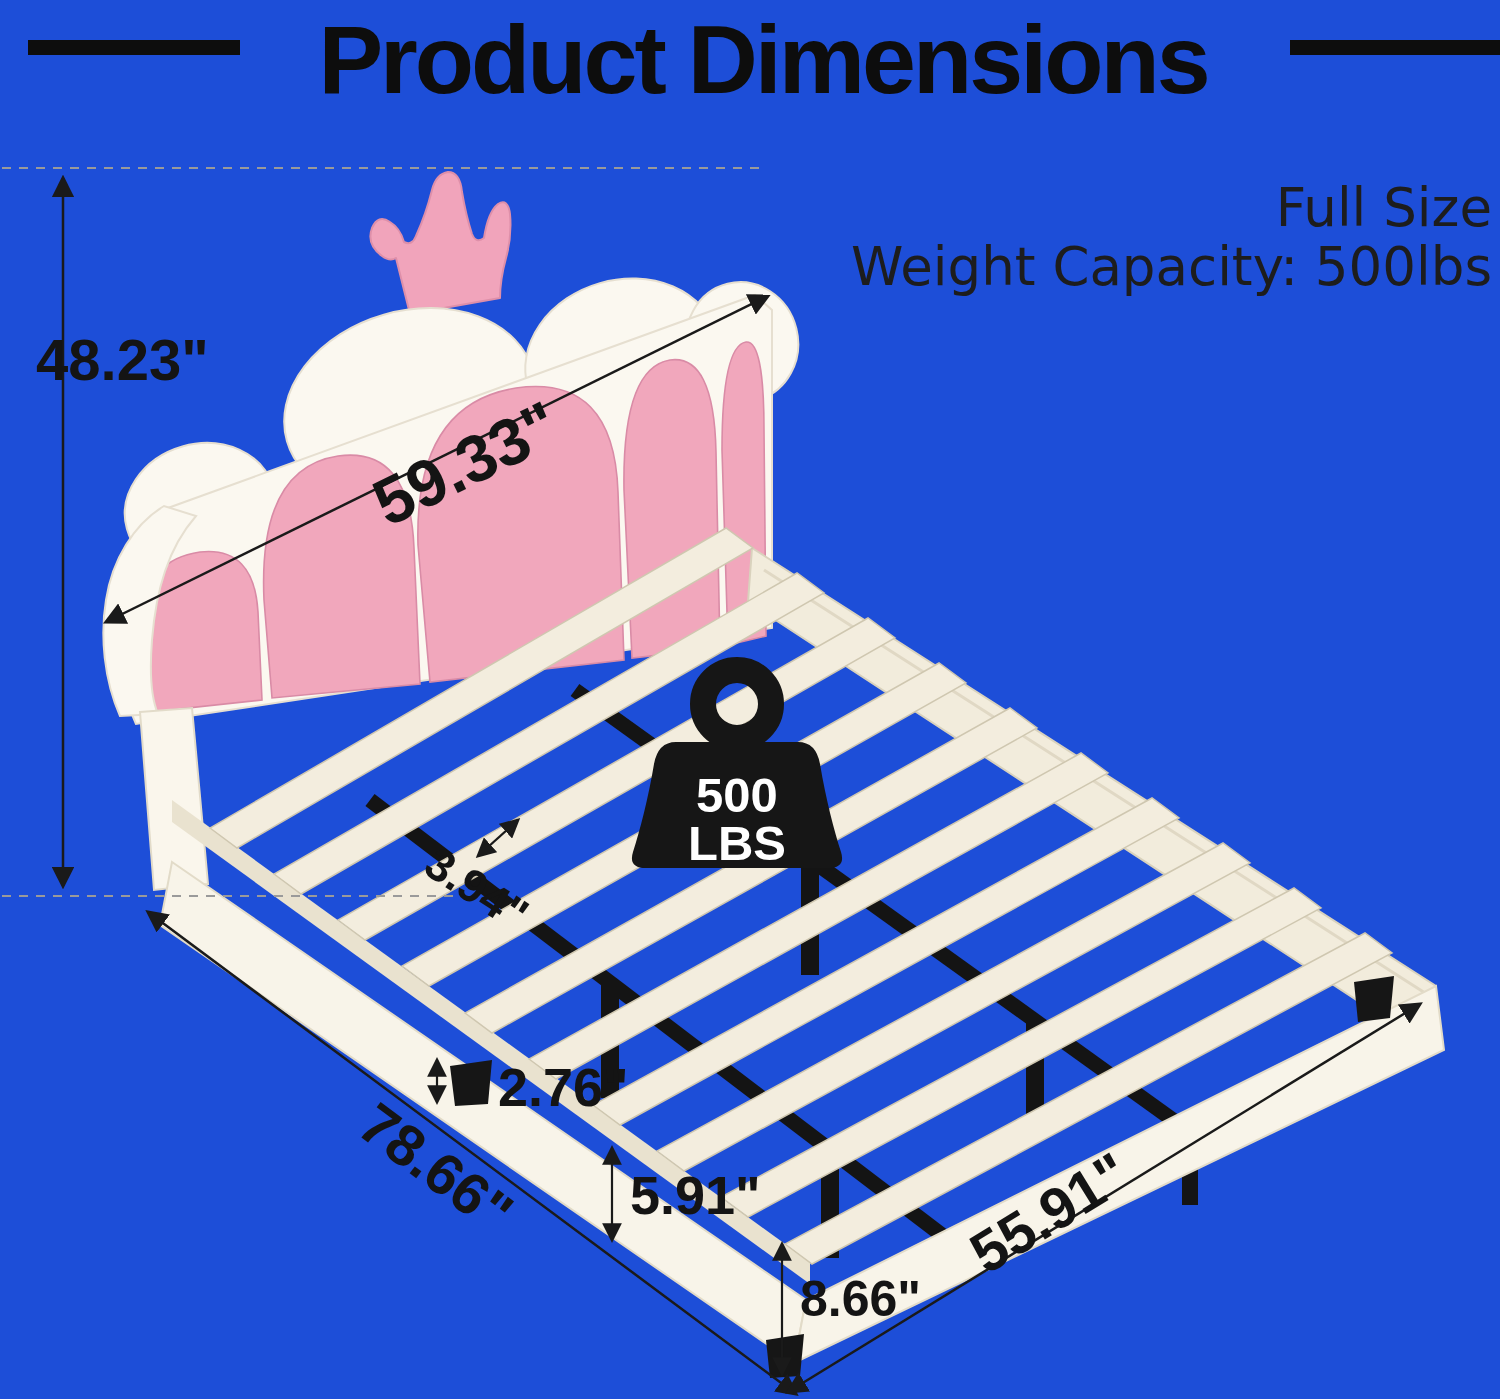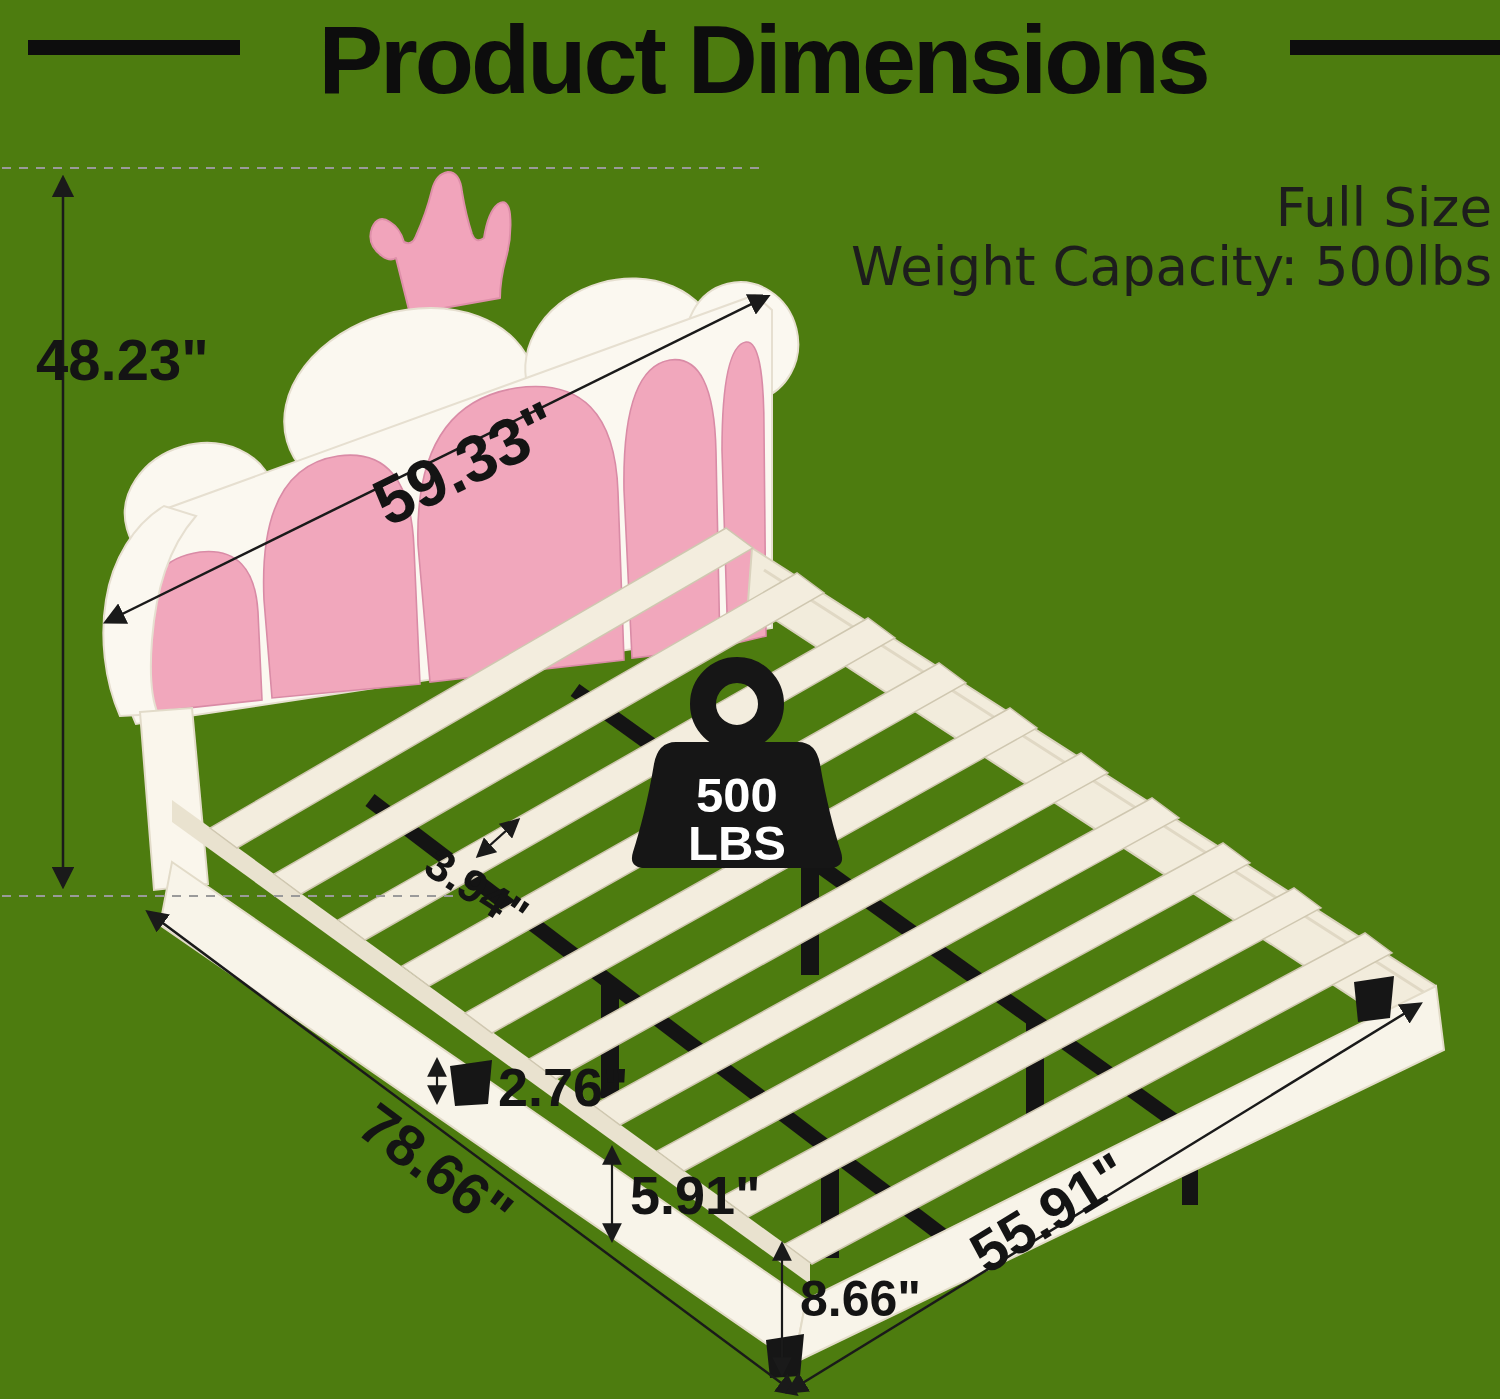--- a/index.html
+++ b/index.html
@@ -1,17 +1,17 @@
 <!DOCTYPE html>
 <html><head>
 <meta charset="utf-8">
 <style>
   html,body{margin:0;padding:0;background:#ffffff;}
   .stage{
-    position:relative;width:1500px;height:1399px;background:#4d7c0f;overflow:hidden;
+    position:relative;width:1500px;height:1399px;background:#1d4ed8;overflow:hidden;
     font-family:"Liberation Sans",sans-serif;
   }
   .stage svg{position:absolute;left:0;top:0;}
   text{user-select:none;}
   .dim-label{font-family:"Liberation Sans",sans-serif;font-weight:600;fill:#141414;}
   .subtitle{font-family:"DejaVu Sans",sans-serif;fill:#1d1d1d;}
   .title-text{font-family:"Liberation Sans",sans-serif;font-weight:bold;fill:#0d0d0d;letter-spacing:-3px;}
   .badge-text{font-family:"Liberation Sans",sans-serif;font-weight:bold;fill:#ffffff;}
 </style>
 </head>

